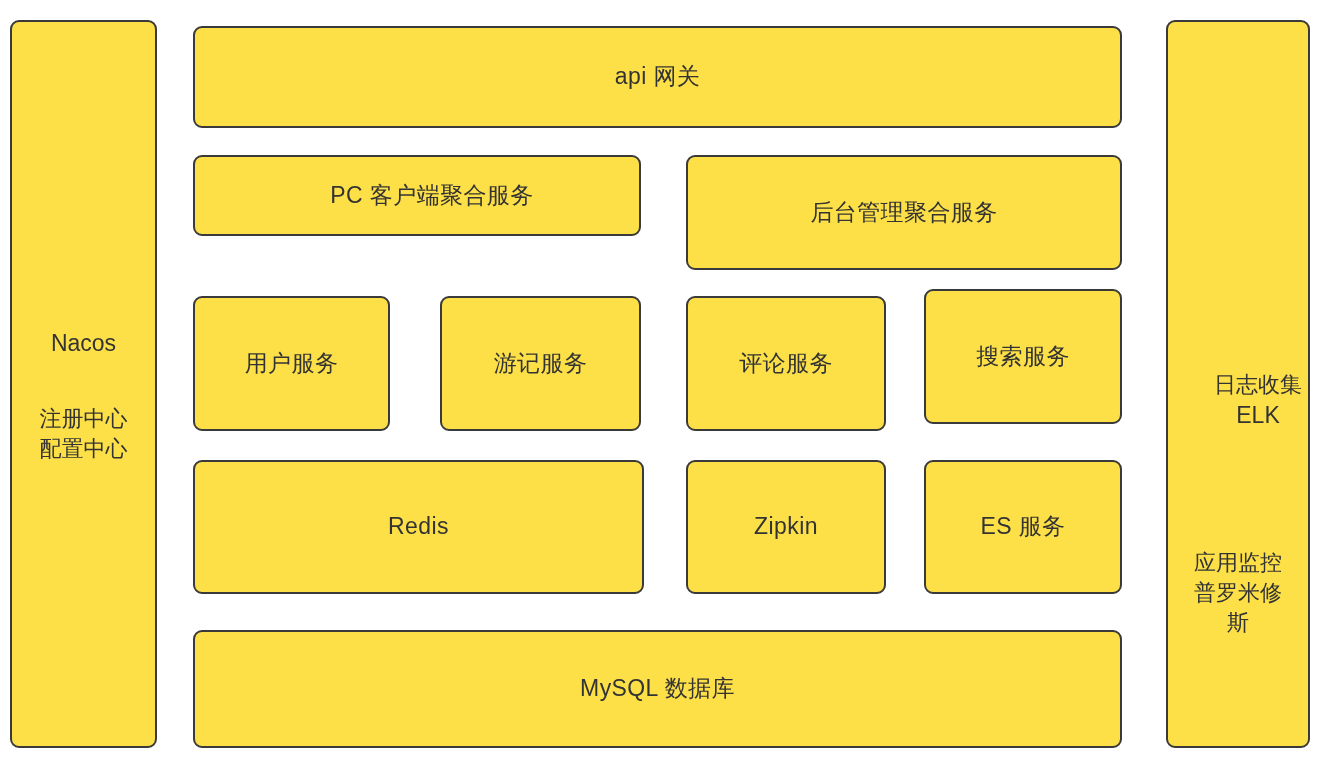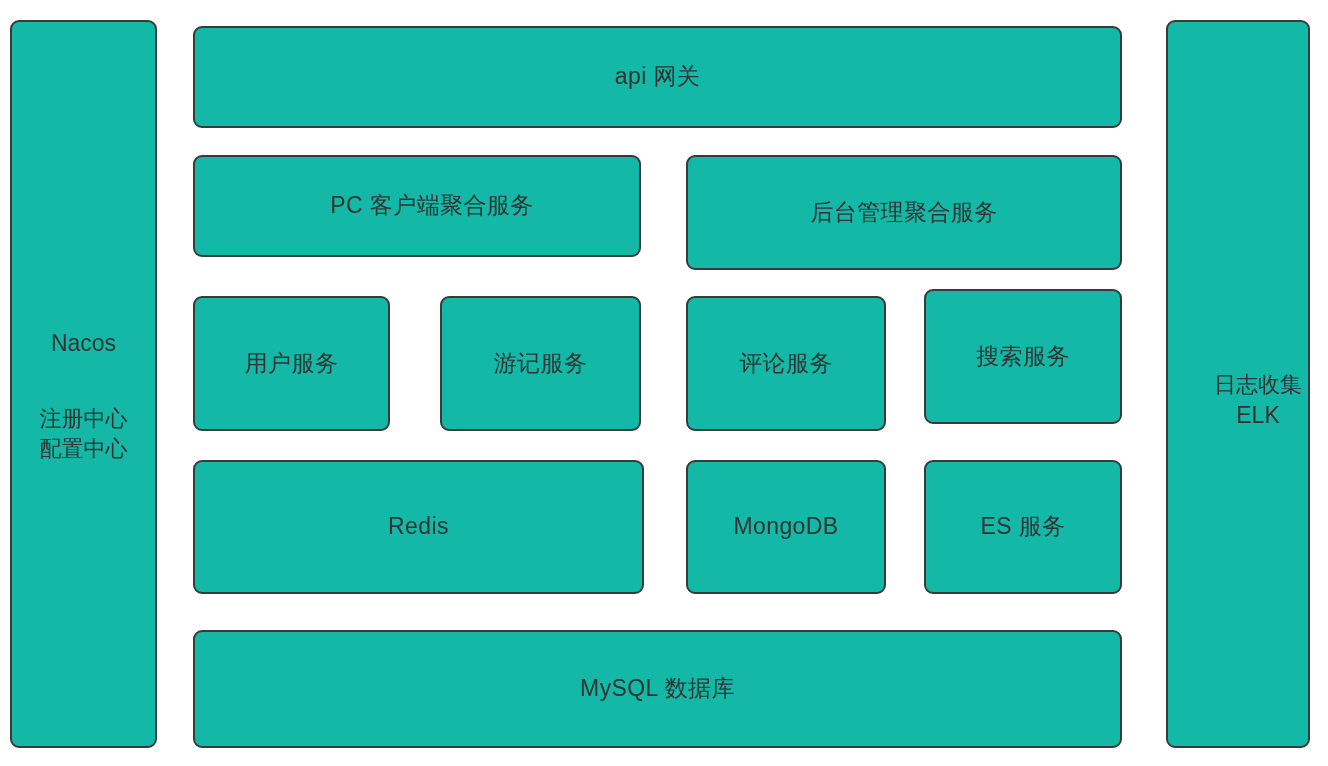--- a/index.html
+++ b/index.html
@@ -14,21 +14,21 @@
   #canvas {
     position: relative;
     width: 1328px;
     height: 766px;
     background: #ffffff;
     overflow: hidden;
   }
   .box {
     position: absolute;
     box-sizing: border-box;
-    background: #14b8a6;
+    background: #fde047;
     border: 2px solid #3a3a3a;
     border-radius: 9px;
     display: flex;
     flex-direction: column;
     align-items: center;
     justify-content: center;
     text-align: center;
     color: #333333;
   }
   .box-label {
@@ -75,21 +75,21 @@
     width: 144px;
     height: 728px;
   }
   #panel-right .grp-trace { top: 124px; }
   #panel-right .grp-log   { top: 348px; padding-left: 40px; }
   #panel-right .grp-mon   { top: 526px; }
 
   
   #box-gateway   { left: 193px;  top: 26px;  width: 929px; height: 102px; }
 
-  #box-agg-pc    { left: 193px;  top: 155px; width: 448px; height: 102px; padding-left: 30px; }
+  #box-agg-pc    { left: 193px;  top: 155px; width: 448px; height: 81px; padding-left: 30px; }
   #box-agg-admin { left: 686px;  top: 155px; width: 436px; height: 115px; }
 
   #box-svc-user    { left: 193px; top: 296px; width: 197px; height: 135px; }
   #box-svc-travel  { left: 440px; top: 296px; width: 201px; height: 135px; }
   #box-svc-comment { left: 686px; top: 296px; width: 200px; height: 135px; }
   #box-svc-search  { left: 924px; top: 289px; width: 198px; height: 135px; }
 
   #box-redis   { left: 193px; top: 460px; width: 451px; height: 134px; }
   #box-mongodb { left: 686px; top: 460px; width: 200px; height: 134px; }
   #box-es      { left: 924px; top: 460px; width: 198px; height: 134px; }
@@ -132,30 +132,35 @@
     <div class="box-label">评论服务</div>
   </div>
   <div class="box" id="box-svc-search">
     <div class="box-label">搜索服务</div>
   </div>
 
   <div class="box" id="box-redis">
     <div class="box-label">Redis</div>
   </div>
   <div class="box" id="box-mongodb">
-    <div class="box-label">MongoDB</div>
+    <div class="box-label">Zipkin</div>
   </div>
   <div class="box" id="box-es">
     <div class="box-label">ES 服务</div>
   </div>
 
   <div class="box" id="box-mysql">
     <div class="box-label">MySQL 数据库</div>
   </div>
 
   <div class="box side-panel" id="panel-right">
     <div class="panel-group grp-log">
       <div class="panel-line">日志收集</div>
       <div class="panel-line latin">ELK</div>
     </div>
+    <div class="panel-group grp-mon">
+      <div class="panel-line">应用监控</div>
+      <div class="panel-line">普罗米修</div>
+      <div class="panel-line">斯</div>
+    </div>
   </div>
 
 </div>
 
 </body></html>

